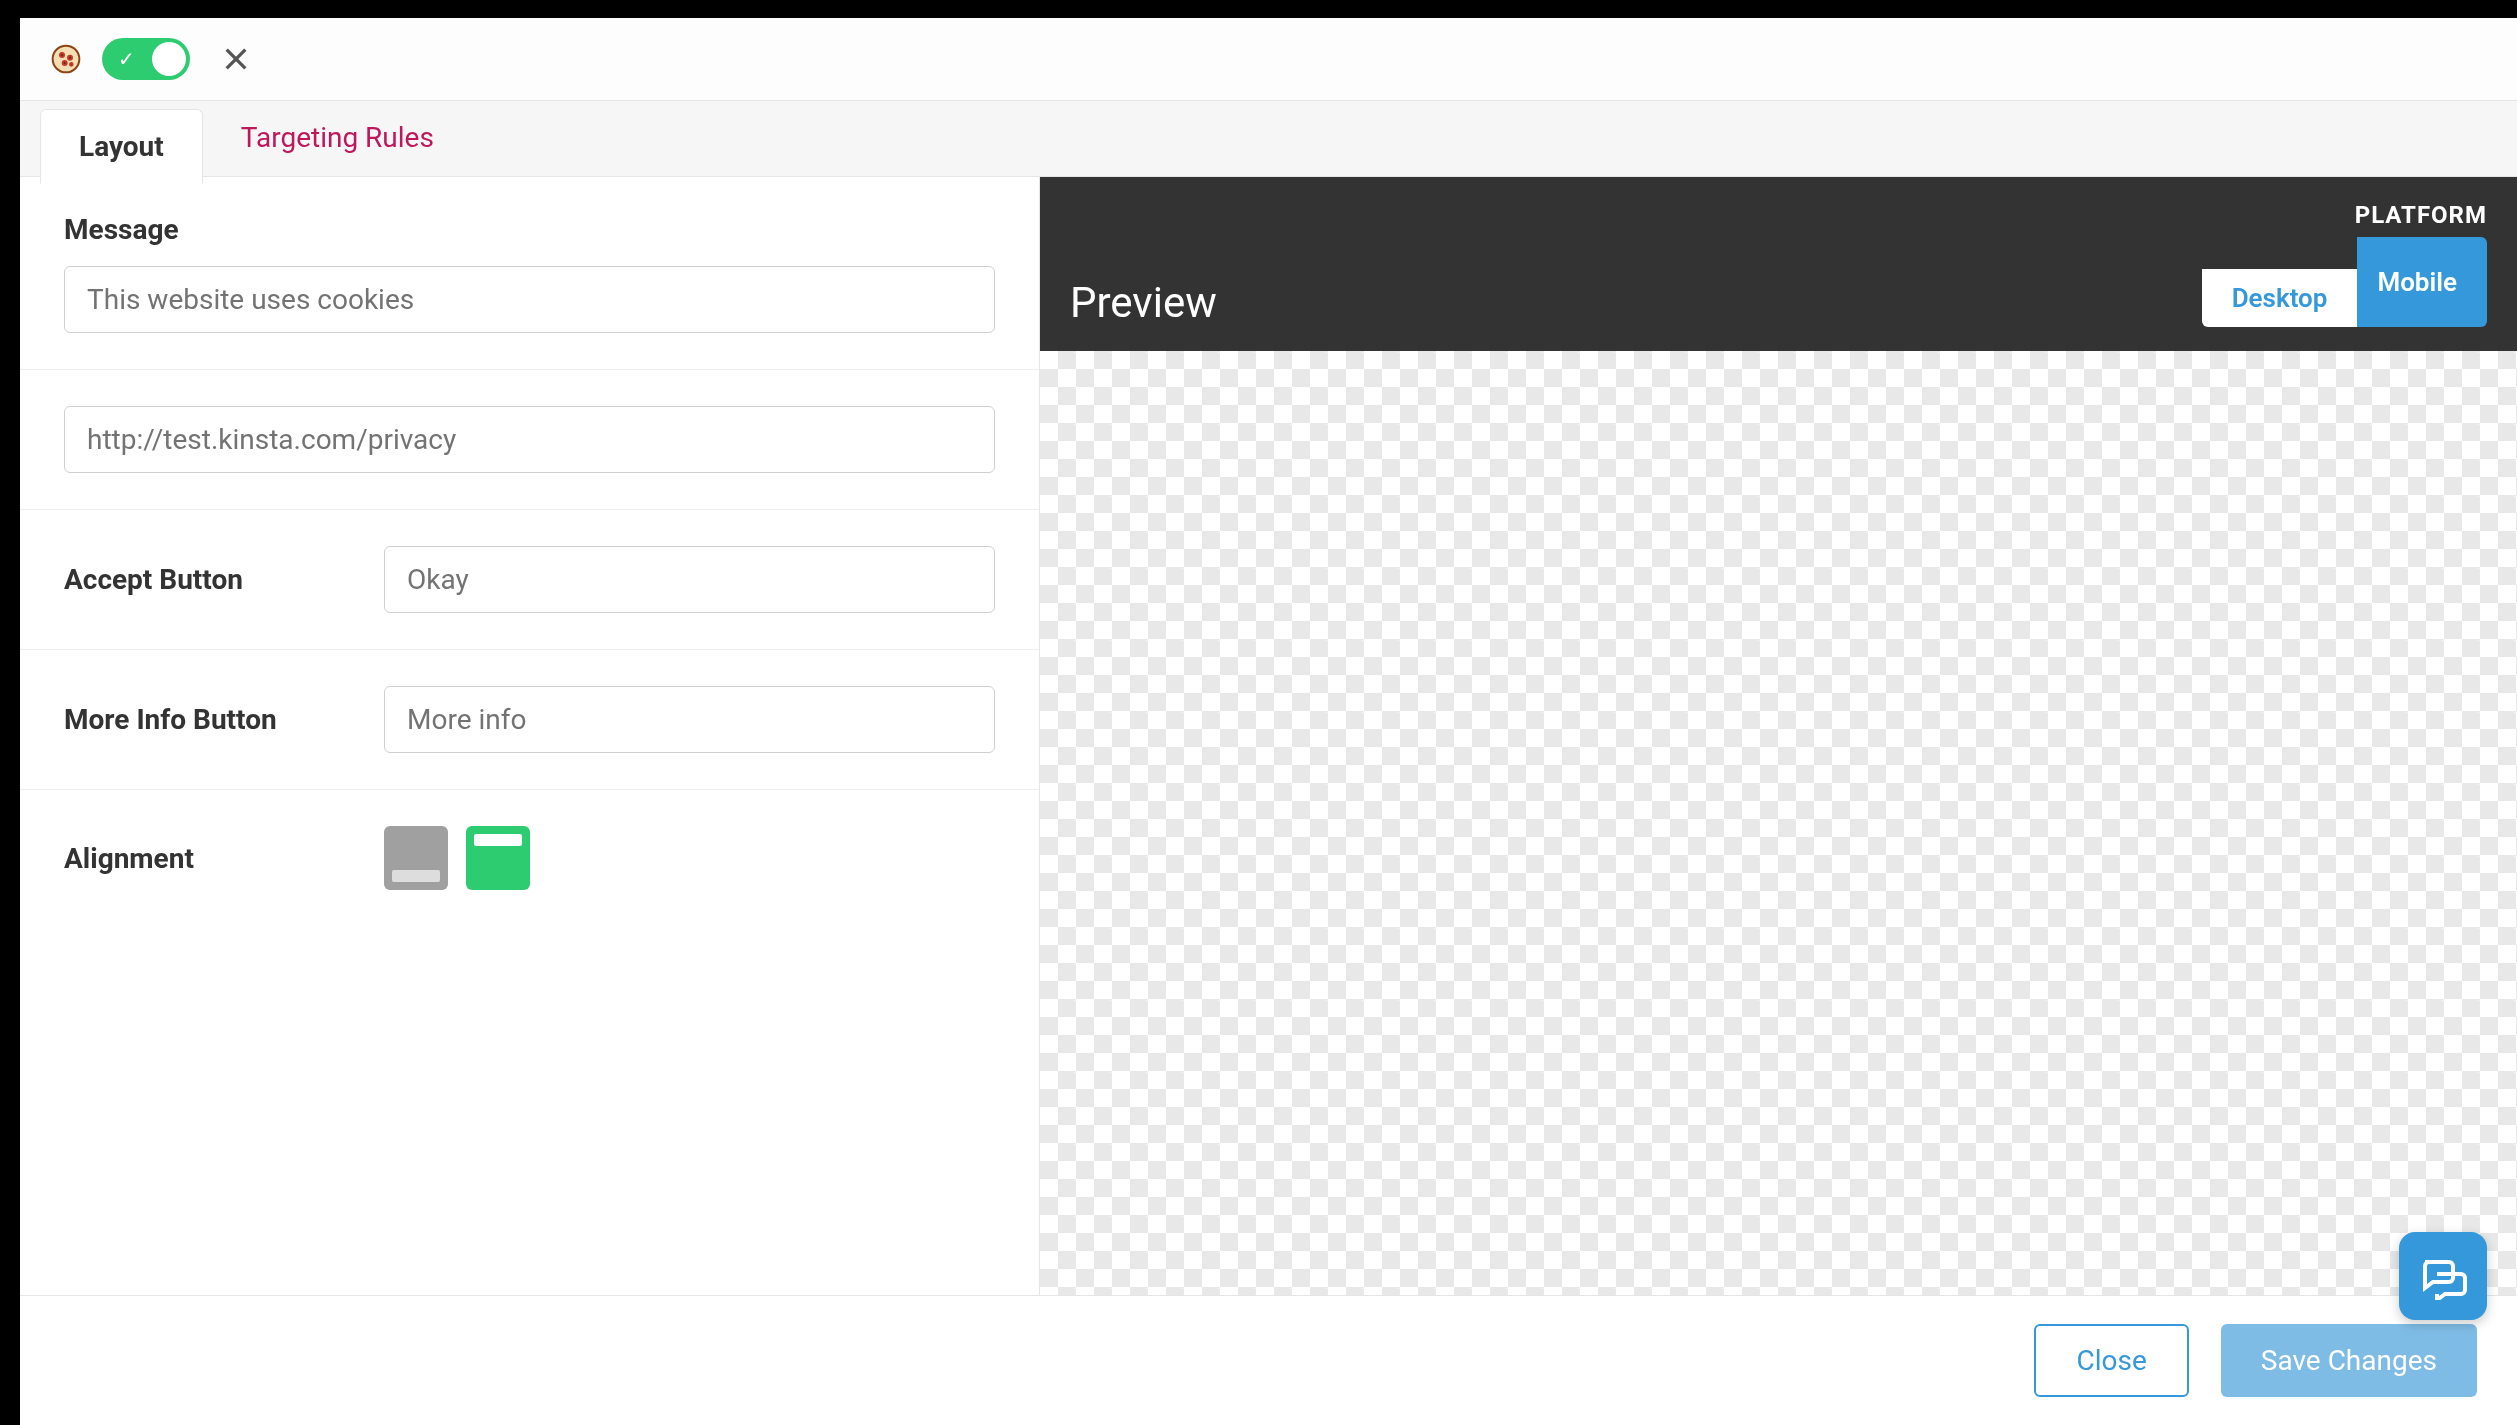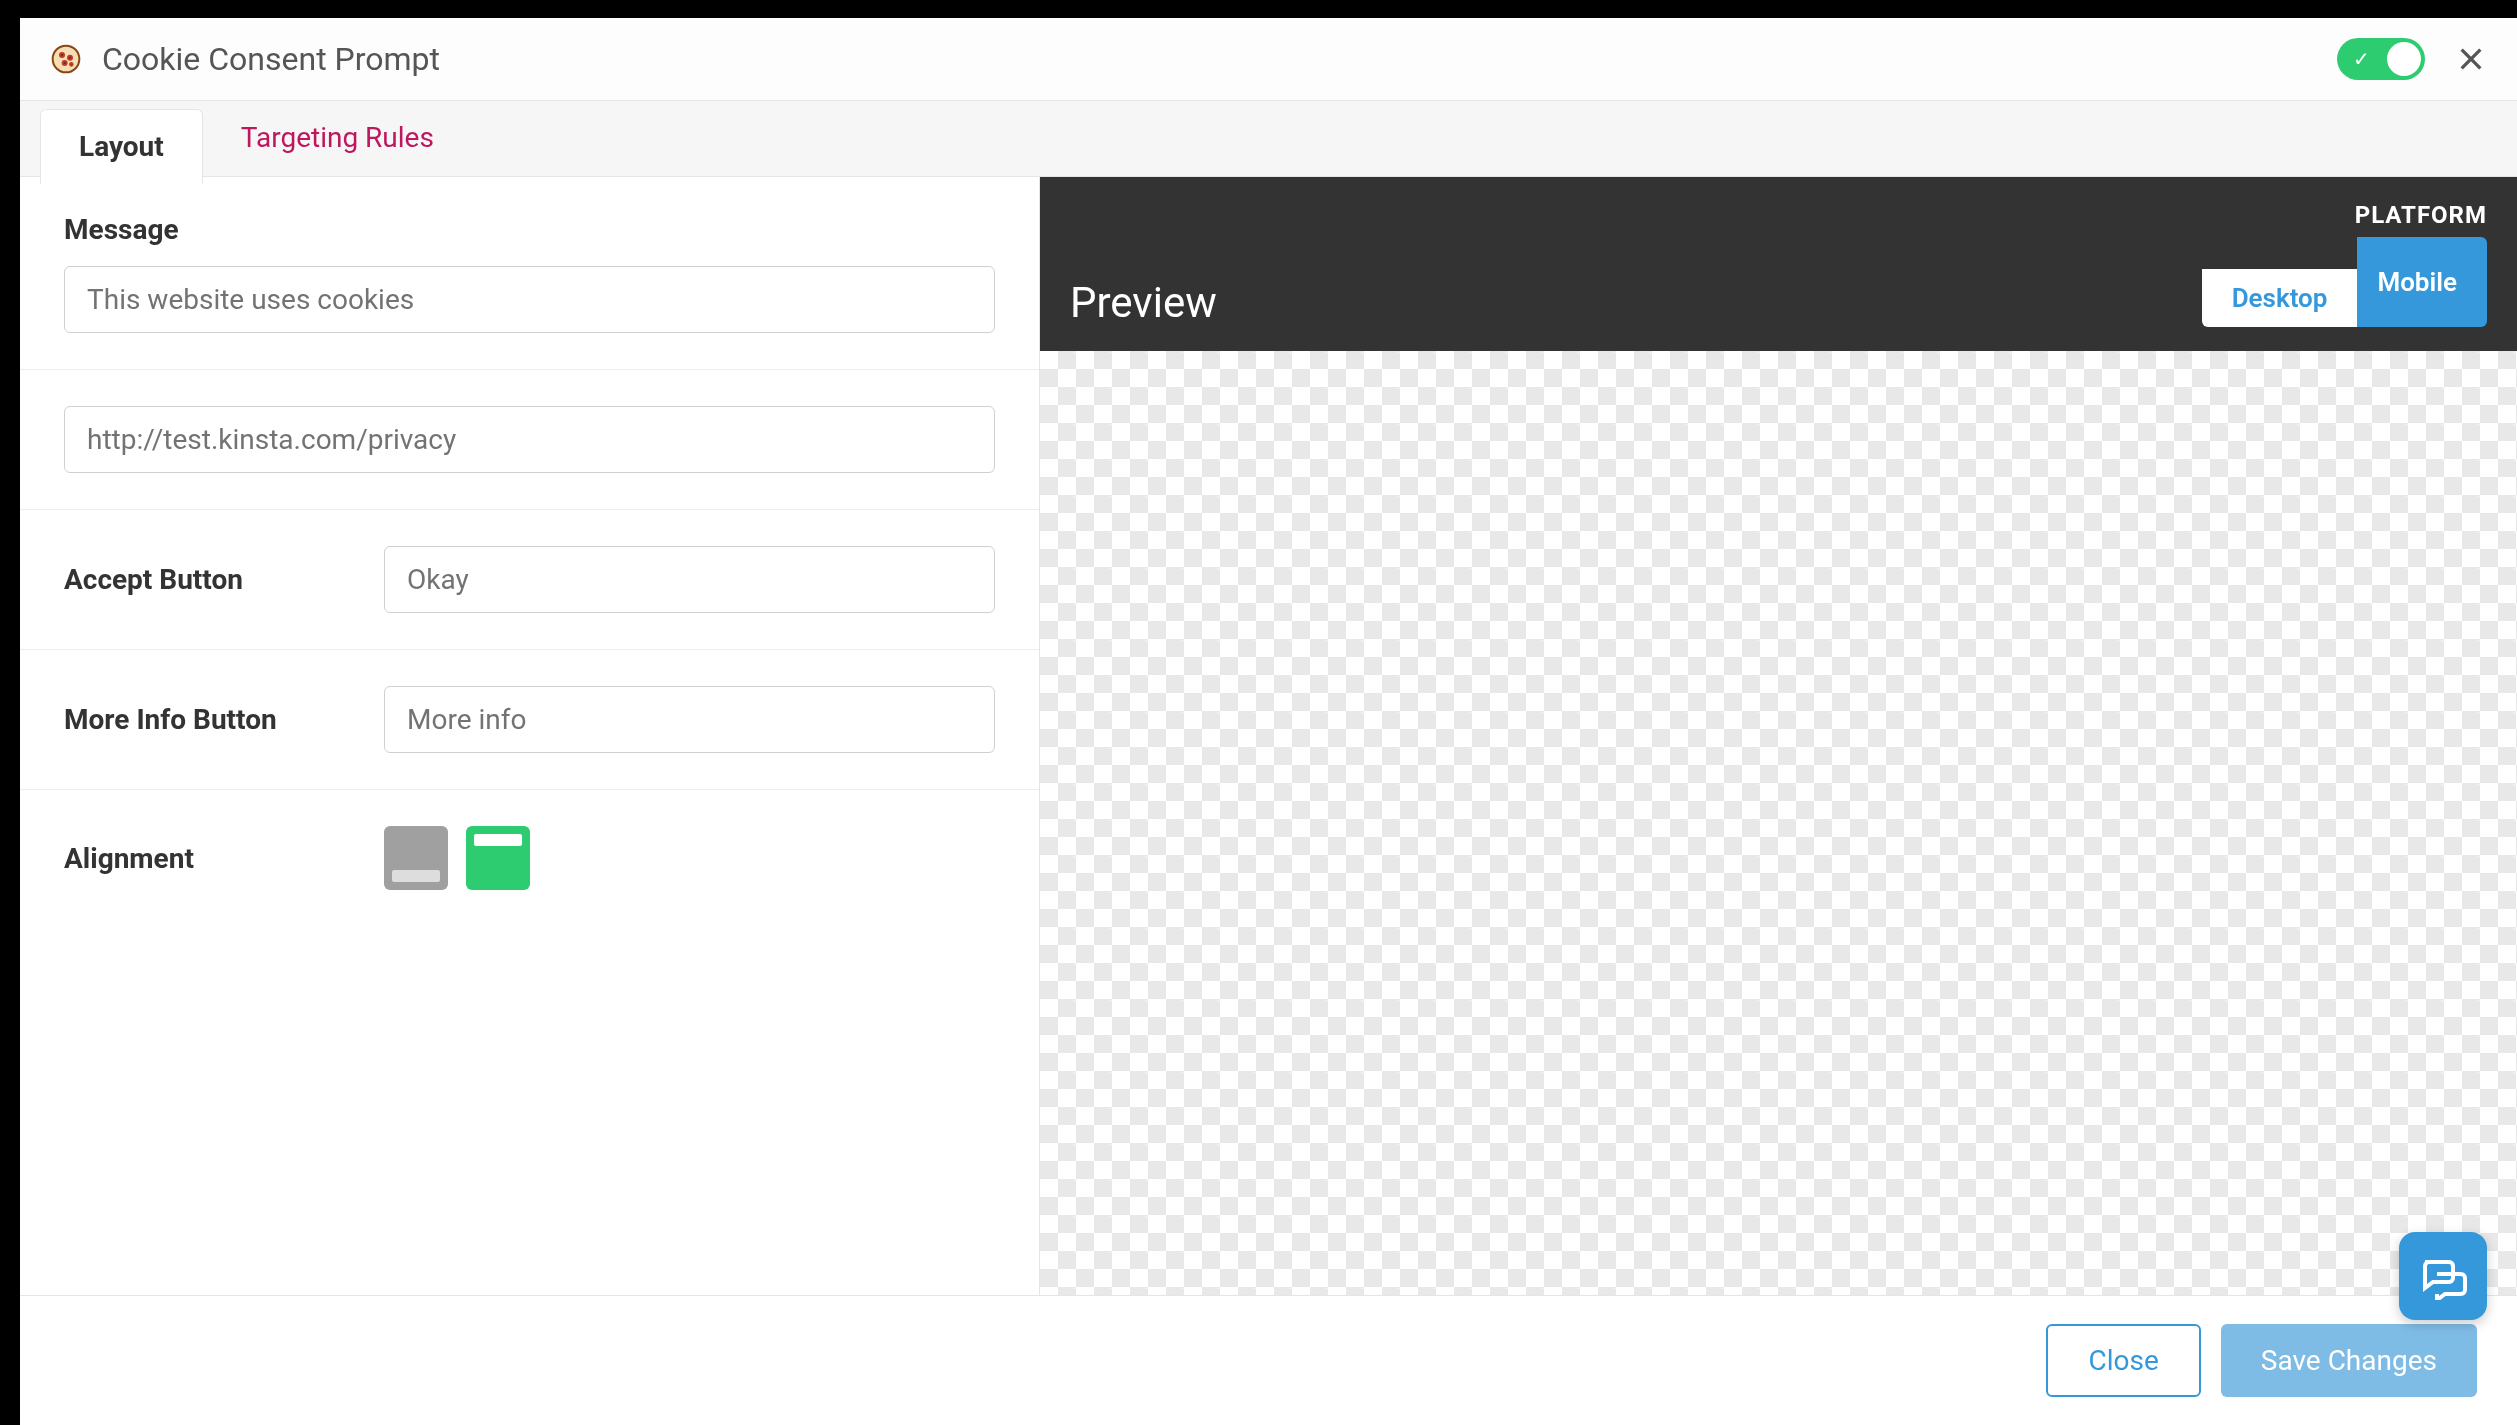--- a/index.html
+++ b/index.html
@@ -277,21 +277,21 @@
       background-size: 36px 36px;
       background-position: 0 0, 0 18px, 18px -18px, -18px 0px;
       background-color: #fff;
     }
     
     .modal-footer {
       border-top: 1px solid #e5e5e5;
       padding: 28px 40px;
       display: flex;
       justify-content: flex-end;
-      gap: 20px;
+      gap: 32px;
       background: #fff;
     }
     
     .btn {
       padding: 18px 40px;
       font-size: 28px;
       border-radius: 6px;
       cursor: pointer;
       font-family: inherit;
       border: none;
@@ -335,21 +335,20 @@
 <div class="modal">
 
   <div class="modal-header">
     <svg class="cookie-icon" viewBox="0 0 24 24" fill="none" stroke="#c0392b" stroke-width="1.5">
       <circle cx="12" cy="12" r="10" fill="#f5deb3" stroke="#8b4513"></circle>
       <circle cx="9" cy="9" r="1.5" fill="#5a3210"></circle>
       <circle cx="15" cy="11" r="1.5" fill="#5a3210"></circle>
       <circle cx="11" cy="15" r="1.5" fill="#5a3210"></circle>
       <circle cx="16" cy="16" r="1" fill="#5a3210"></circle>
     </svg>
-    <div class="modal-title">Cookie Consent Prompt</div>
     <div class="toggle-switch">
       <span class="toggle-check">✓</span>
     </div>
     <svg class="close-icon" viewBox="0 0 24 24" fill="none" stroke="currentColor">
       <line x1="5" y1="5" x2="19" y2="19"></line>
       <line x1="19" y1="5" x2="5" y2="19"></line>
     </svg>
   </div>
 
   <div class="tabs-bar">

